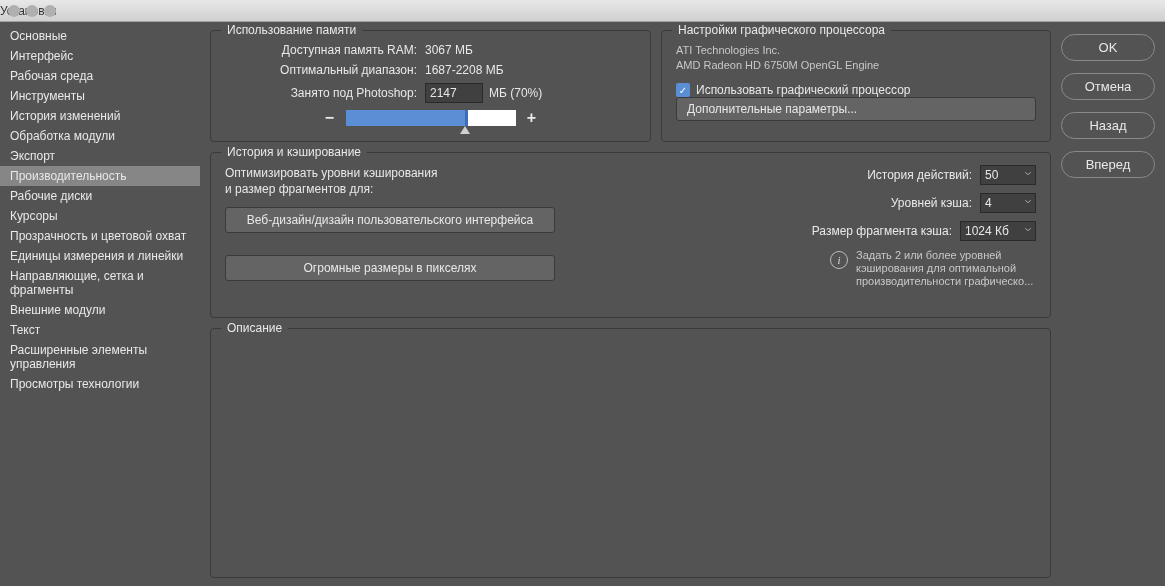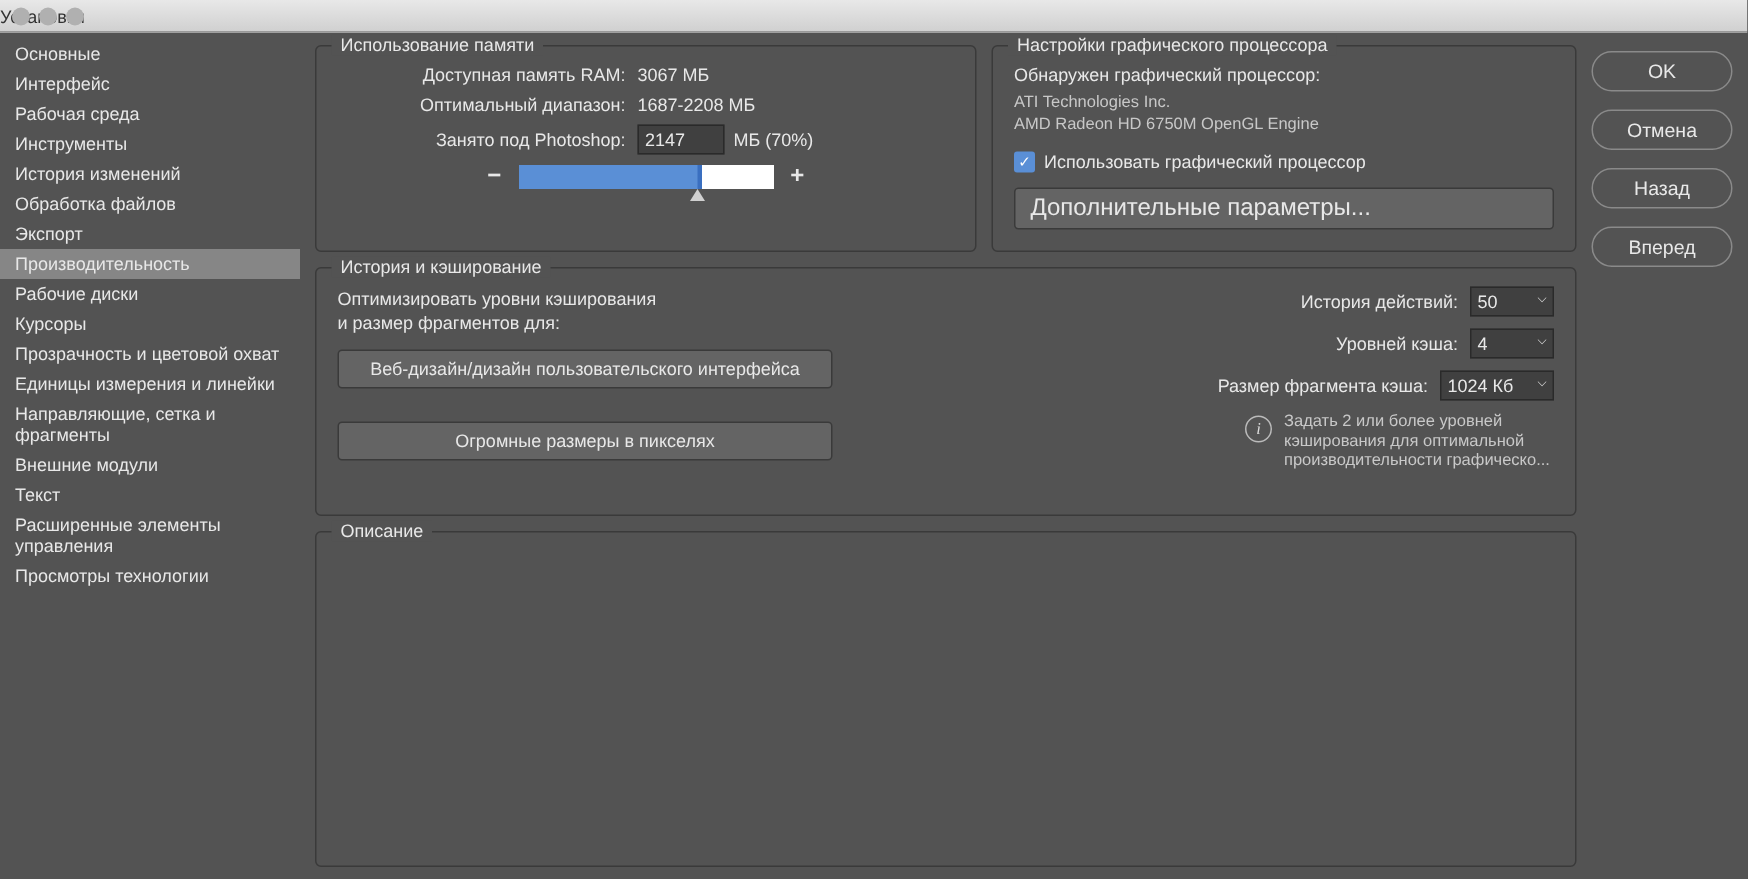--- a/index.html
+++ b/index.html
@@ -27,21 +27,21 @@
 .input-text { background: #404040; border: 1px solid #2a2a2a; color: #e8e8e8; padding: 2px 4px; width: 58px; font-size: 12px; }
 .slider-row { display: flex; align-items: center; justify-content: center; gap: 8px; margin-top: 4px; }
 .minus, .plus { font-size: 16px; font-weight: bold; color: #e8e8e8; cursor: pointer; width: 16px; text-align: center; }
 .slider-track { width: 170px; height: 16px; position: relative; background: #fff; }
 .slider-fill { position: absolute; left: 0; top: 0; bottom: 0; background: #5a8fd6; }
 .slider-ideal { position: absolute; top: 0; bottom: 0; background: #3a6fc0; }
 .slider-thumb { position: absolute; bottom: -8px; width: 0; height: 0; border-left: 5px solid transparent; border-right: 5px solid transparent; border-bottom: 8px solid #d0d0d0; transform: translateX(-50%); }
 .gpu-line { font-size: 11px; color: #c8c8c8; line-height: 15px; }
 .checkbox-row { display: flex; align-items: center; gap: 6px; margin-top: 10px; }
 .checkbox { width: 14px; height: 14px; background: #5a8fd6; border-radius: 2px; display: flex; align-items: center; justify-content: center; color: #fff; font-size: 10px; }
-.btn { background: #646464; border: 1px solid #3a3a3a; border-radius: 3px; padding: 4px 10px; color: #e8e8e8; cursor: pointer; font-size: 16px; margin-top: 10px; }
+.btn { background: #646464; border: 1px solid #3a3a3a; border-radius: 3px; padding: 4px 10px; color: #e8e8e8; cursor: pointer; font-size: 12px; }
 .history-panel { display: flex; gap: 35px; }
 .history-left { flex: 0 0 340px; }
 .history-right { flex: 1; }
 .preset-btn { display: block; width: 330px; background: #646464; border: 1px solid #3a3a3a; border-radius: 3px; padding: 5px 0; text-align: center; color: #e8e8e8; cursor: pointer; font-size: 12px; margin-bottom: 22px; }
 .dropdown { display: flex; align-items: flex-start; background: #404040; border: 1px solid #2a2a2a; padding: 2px 4px; min-width: 54px; justify-content: space-between; cursor: pointer; }
 .dropdown-caret { font-size: 8px; margin-left: 4px; }
 .hist-row { display: flex; align-items: center; justify-content: flex-end; margin-bottom: 8px; gap: 8px; }
 .hist-label { text-align: right; }
 .info-row { display: flex; gap: 8px; margin-top: 6px; justify-content: flex-end; }
 .info-icon { width: 18px; height: 18px; border: 1.5px solid #bbb; border-radius: 50%; display: flex; align-items: center; justify-content: center; font-size: 11px; font-style: italic; font-family: serif; color: #ddd; flex-shrink: 0; margin-top: 2px; }
@@ -61,21 +61,21 @@
   <div class="titlebar-title">Установки</div>
 </div>
 
 <div class="content">
   <div class="sidebar" id="sidebar">
       <div class="sidebar-item">Основные</div>
       <div class="sidebar-item">Интерфейс</div>
       <div class="sidebar-item">Рабочая среда</div>
       <div class="sidebar-item">Инструменты</div>
       <div class="sidebar-item">История изменений</div>
-      <div class="sidebar-item">Обработка файлов</div>
+      <div class="sidebar-item">Обработка модули</div>
       <div class="sidebar-item">Экспорт</div>
       <div class="sidebar-item active">Производительность</div>
       <div class="sidebar-item">Рабочие диски</div>
       <div class="sidebar-item">Курсоры</div>
       <div class="sidebar-item">Прозрачность и цветовой охват</div>
       <div class="sidebar-item">Единицы измерения и линейки</div>
       <div class="sidebar-item">Направляющие, сетка и фрагменты</div>
       <div class="sidebar-item">Внешние модули</div>
       <div class="sidebar-item">Текст</div>
       <div class="sidebar-item">Расширенные элементы управления</div>
@@ -107,21 +107,20 @@
               <div class="slider-ideal" id="slider-ideal" style="left: 55%; width: 17%;"></div>
               <div class="slider-fill" id="slider-fill" style="width: 70%;"></div>
               <div class="slider-thumb" id="slider-thumb" style="left: 70%;"></div>
             </div>
             <div class="plus">+</div>
           </div>
         </div>
 
         <div class="fieldset panel-right">
           <div class="legend">Настройки графического процессора</div>
-          <div class="form-value" style="margin-bottom:4px">Обнаружен графический процессор:</div>
           <div class="gpu-line">ATI Technologies Inc.</div>
           <div class="gpu-line">AMD Radeon HD 6750M OpenGL Engine</div>
           <div class="checkbox-row">
             <div class="checkbox">✓</div>
             <div>Использовать графический процессор</div>
           </div>
           <div class="btn">Дополнительные параметры...</div>
         </div>
       </div>
 

